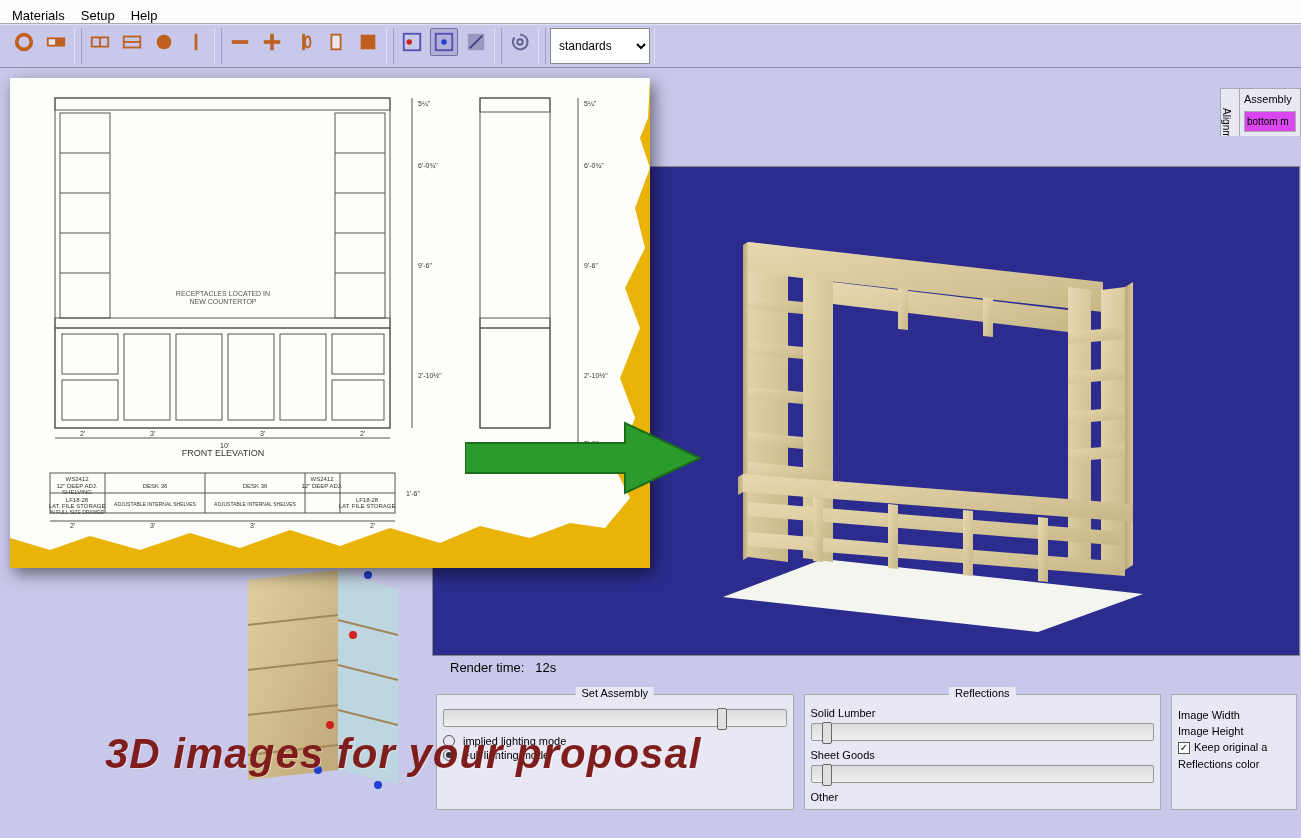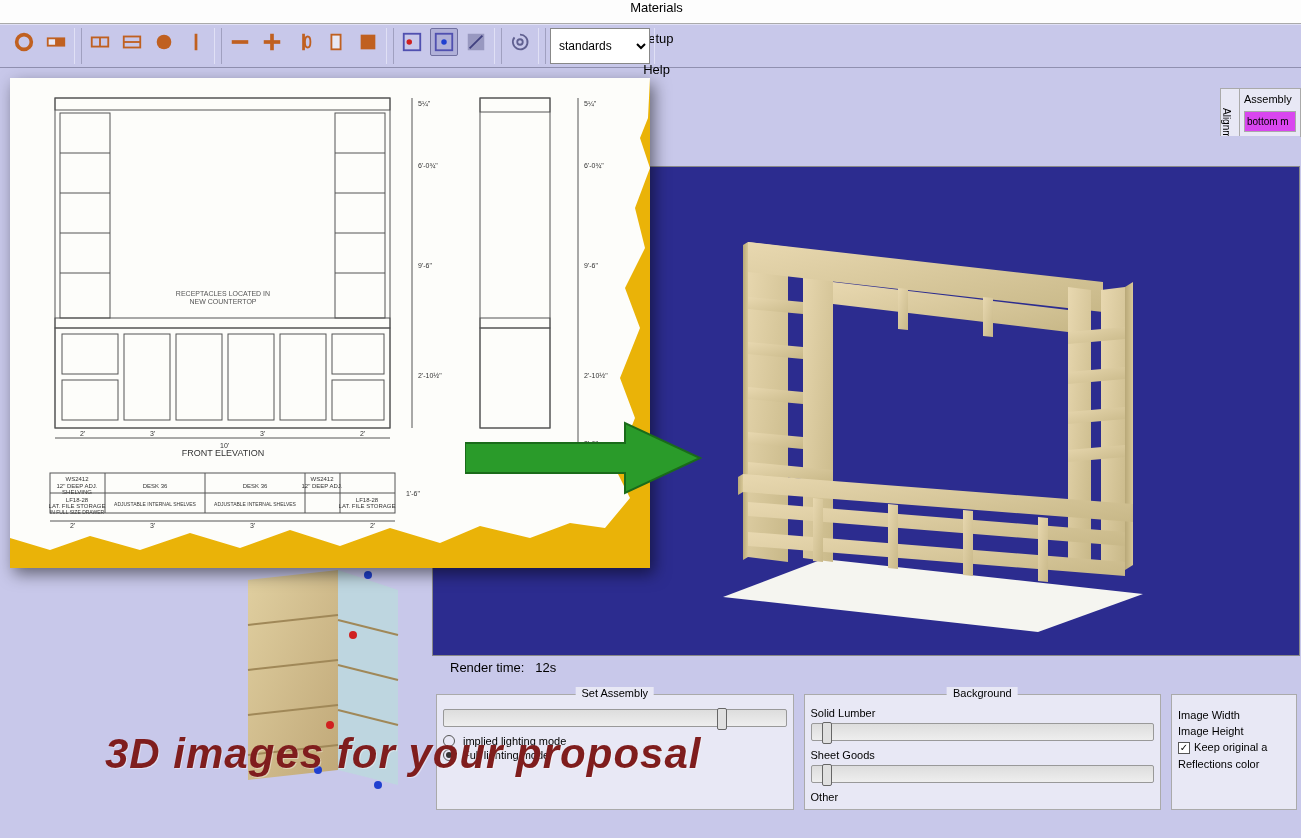--- a/index.html
+++ b/index.html
@@ -1,19 +1,19 @@
 <!DOCTYPE html>
 <html><head>
 <meta charset="utf-8">
 <style>
 * { margin: 0; padding: 0; box-sizing: border-box; font-family: Arial, sans-serif; }
 body { width: 1301px; height: 838px; background: #c8c8ea; overflow: hidden; position: relative; }
 
 
-.menubar { background: #fdfdfd; height: 24px; border-bottom: 1px solid #aaa; display: flex; align-items: center; padding-left: 12px; gap: 16px; font-size: 13px; flex-direction: column; }
+.menubar { background: #fdfdfd; height: 24px; border-bottom: 1px solid #aaa; display: flex; align-items: flex-end; padding-left: 12px; gap: 16px; font-size: 13px; }
 .menubar span { cursor: default; }
 
 
 .toolbar { background: #c8c8ea; height: 44px; border-top: 1px solid #e0e0f5; border-bottom: 1px solid #9090b0; display: flex; align-items: center; padding: 4px 6px; gap: 6px; }
 .tb-group { display: flex; gap: 4px; padding: 0 4px; border-left: 1px solid #a0a0c0; border-right: 1px solid #e0e0f5; height: 36px; }
 .tb-group:first-child { border-left: none; }
 .tb-btn { width: 28px; height: 28px; display: flex; align-items: center; justify-content: center; cursor: pointer; border-radius: 2px; }
 .tb-btn svg { width: 22px; height: 22px; }
 .tb-btn.active { background: #b0b0d8; border: 1px solid #7070a0; }
 .tb-select { background: white; border: 1px solid #888; font-size: 12px; padding: 2px 4px; width: 100px; }
@@ -261,21 +261,21 @@
     <div class="radio-row">
         <div class="radio-dot"></div>
         <span>implied lighting mode</span>
       </div>
     <div class="radio-row">
         <div class="radio-dot sel"></div>
         <span>Full lighting mode</span>
       </div>
   </div>
   <div class="ctrl-panel p-refl">
-    <div class="legend">Background</div>
+    <div class="legend">Reflections</div>
     <div class="refl-lbl">Solid Lumber</div>
     <div class="slider-track">
         <div class="slider-thumb" style="left:3%"></div>
       </div>
     <div class="refl-lbl">Sheet Goods</div>
     <div class="slider-track">
         <div class="slider-thumb" style="left:3%"></div>
       </div>
     <div class="refl-lbl">Other</div>
   </div>

